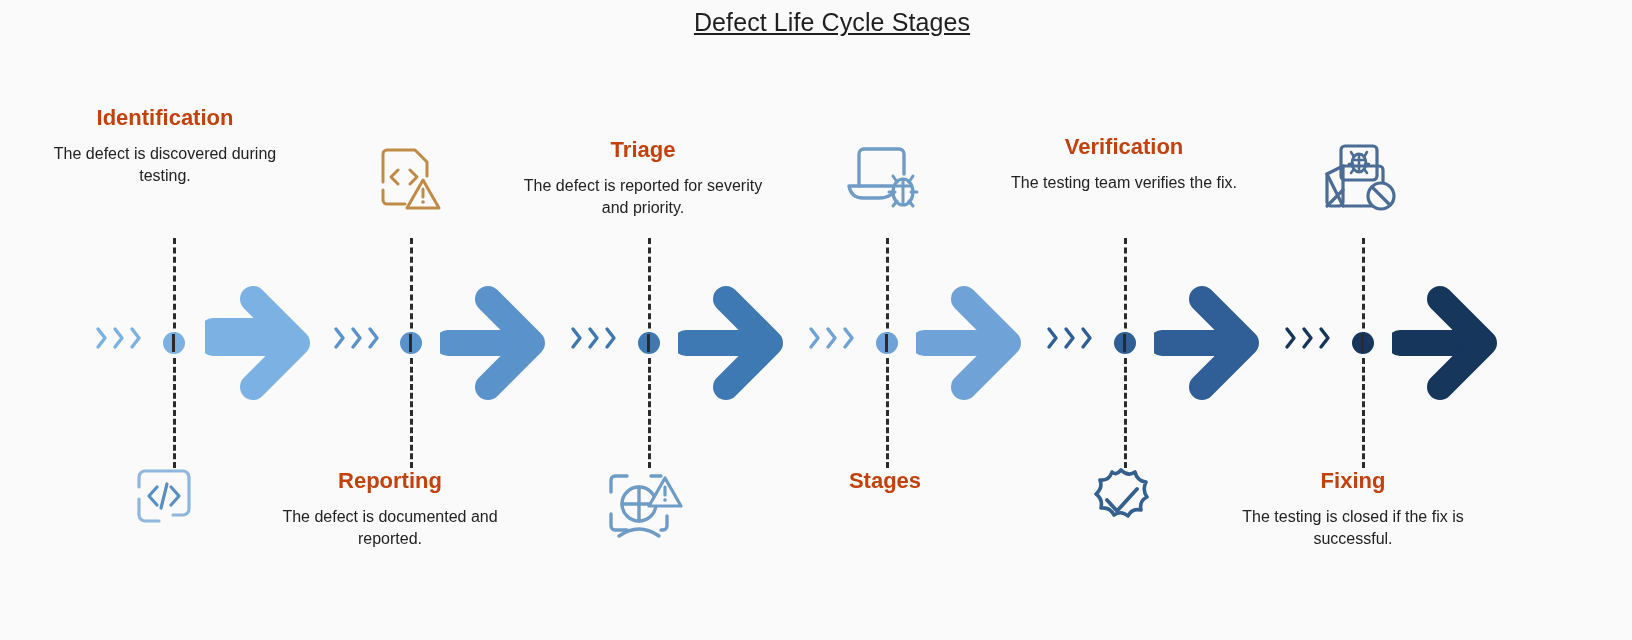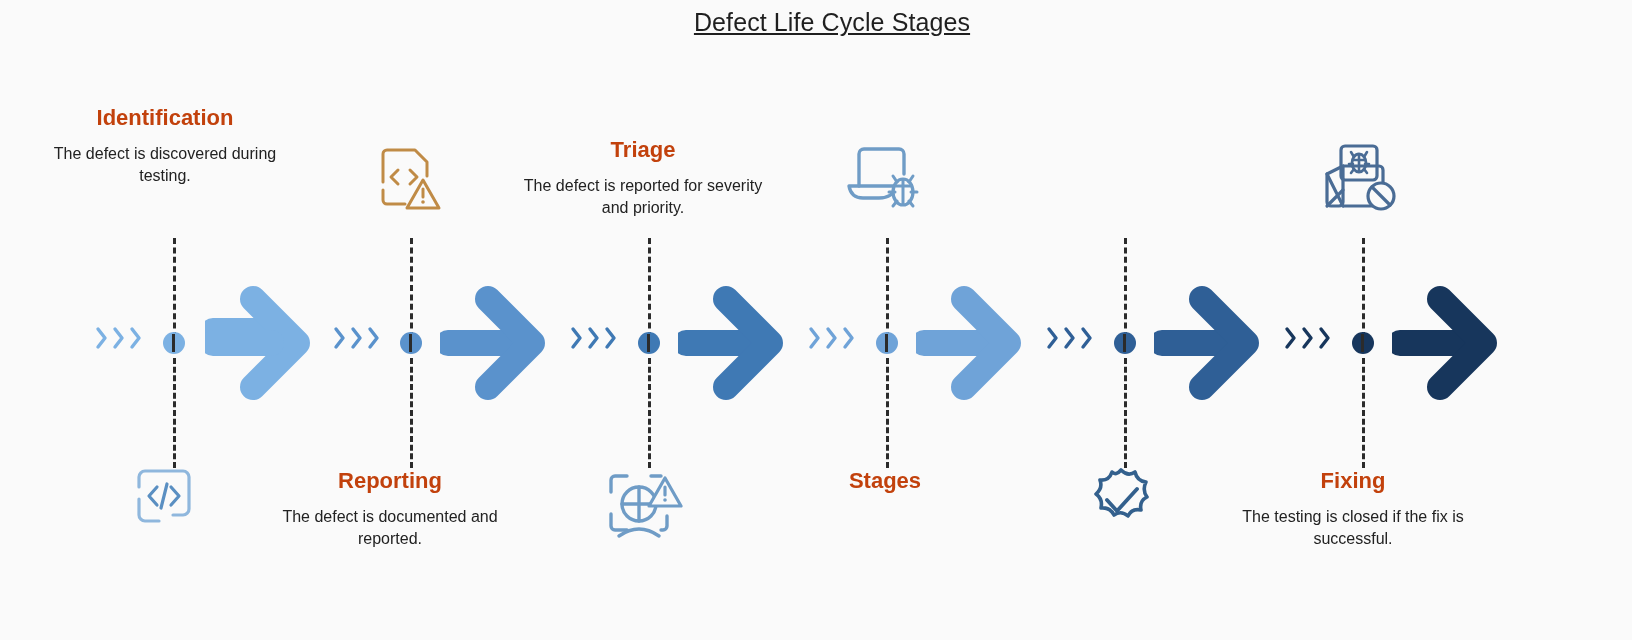--- a/index.html
+++ b/index.html
@@ -225,20 +225,24 @@
       <svg class="chev" viewBox="0 0 13 26">
           <path d="M3 4 L10 13 L3 22" fill="none" stroke="#2f5f96" stroke-width="3.4" stroke-linecap="round" stroke-linejoin="round"></path>
         </svg>
     </div>
     <div class="node-dot" style="left:1114px;background:#2f5f96;"></div>
     <div class="big-arrow" style="left:1154px;">
       <svg width="110" height="120" viewBox="0 0 110 120">
         <path d="M8 60 H66" stroke="#2f5f96" stroke-width="26" stroke-linecap="round" fill="none"></path>
         <path d="M48 16 L92 60 L48 104" stroke="#2f5f96" stroke-width="26" stroke-linecap="round" stroke-linejoin="round" fill="none"></path>
       </svg>
+    </div>
+    <div class="stage-text" style="left:999px; top:133px;">
+      <div class="stage-title">Verification</div>
+      <div class="stage-desc">The testing team verifies the fix.</div>
     </div>
 
     <div class="stage-icon" style="left:1083px; top:466px;">
       <svg width="76" height="70" viewBox="0 0 76 70">
         <path d="M38 4
                  q7 7 14 2 q2 9 11 10 q-4 8 1 15 q-8 4 -6 13 q-9 -2 -13 6
                  q-7 -6 -14 -1 q-4 -8 -13 -7 q2 -9 -5 -14 q7 -6 4 -14 q9 1 12 -8
                  q4 4 9 -2 Z" fill="none" stroke="#33608d" stroke-width="3.6" stroke-linejoin="round"></path>
         <path d="M24 34 L34 45 L54 23" fill="none" stroke="#33608d" stroke-width="3.8" stroke-linecap="round" stroke-linejoin="round"></path>
       </svg>

